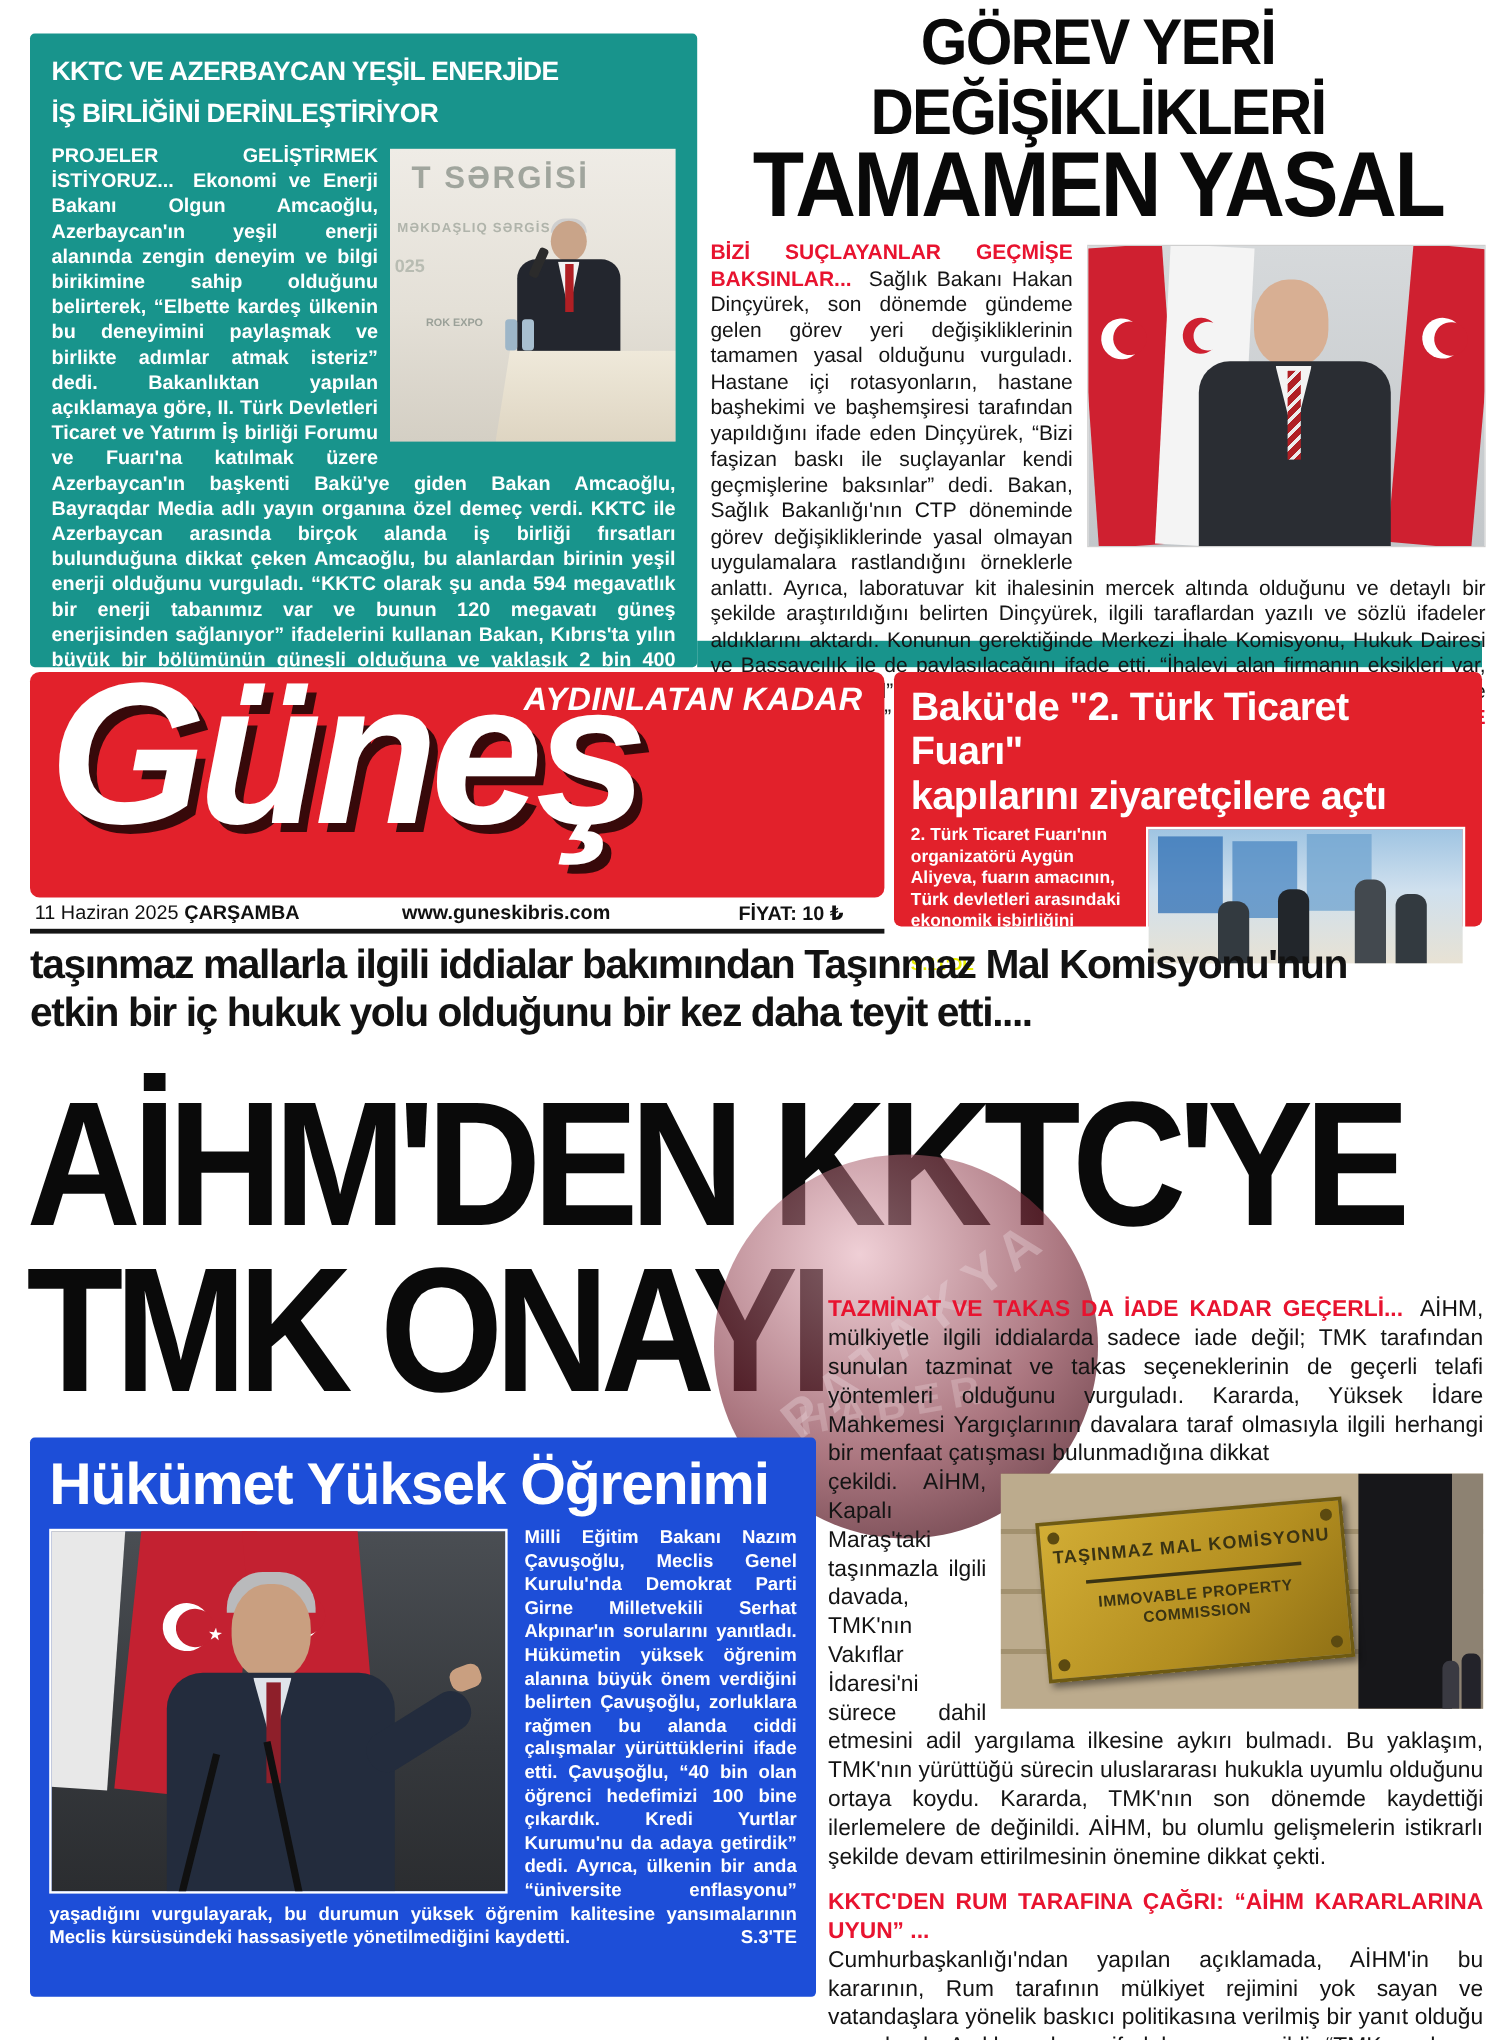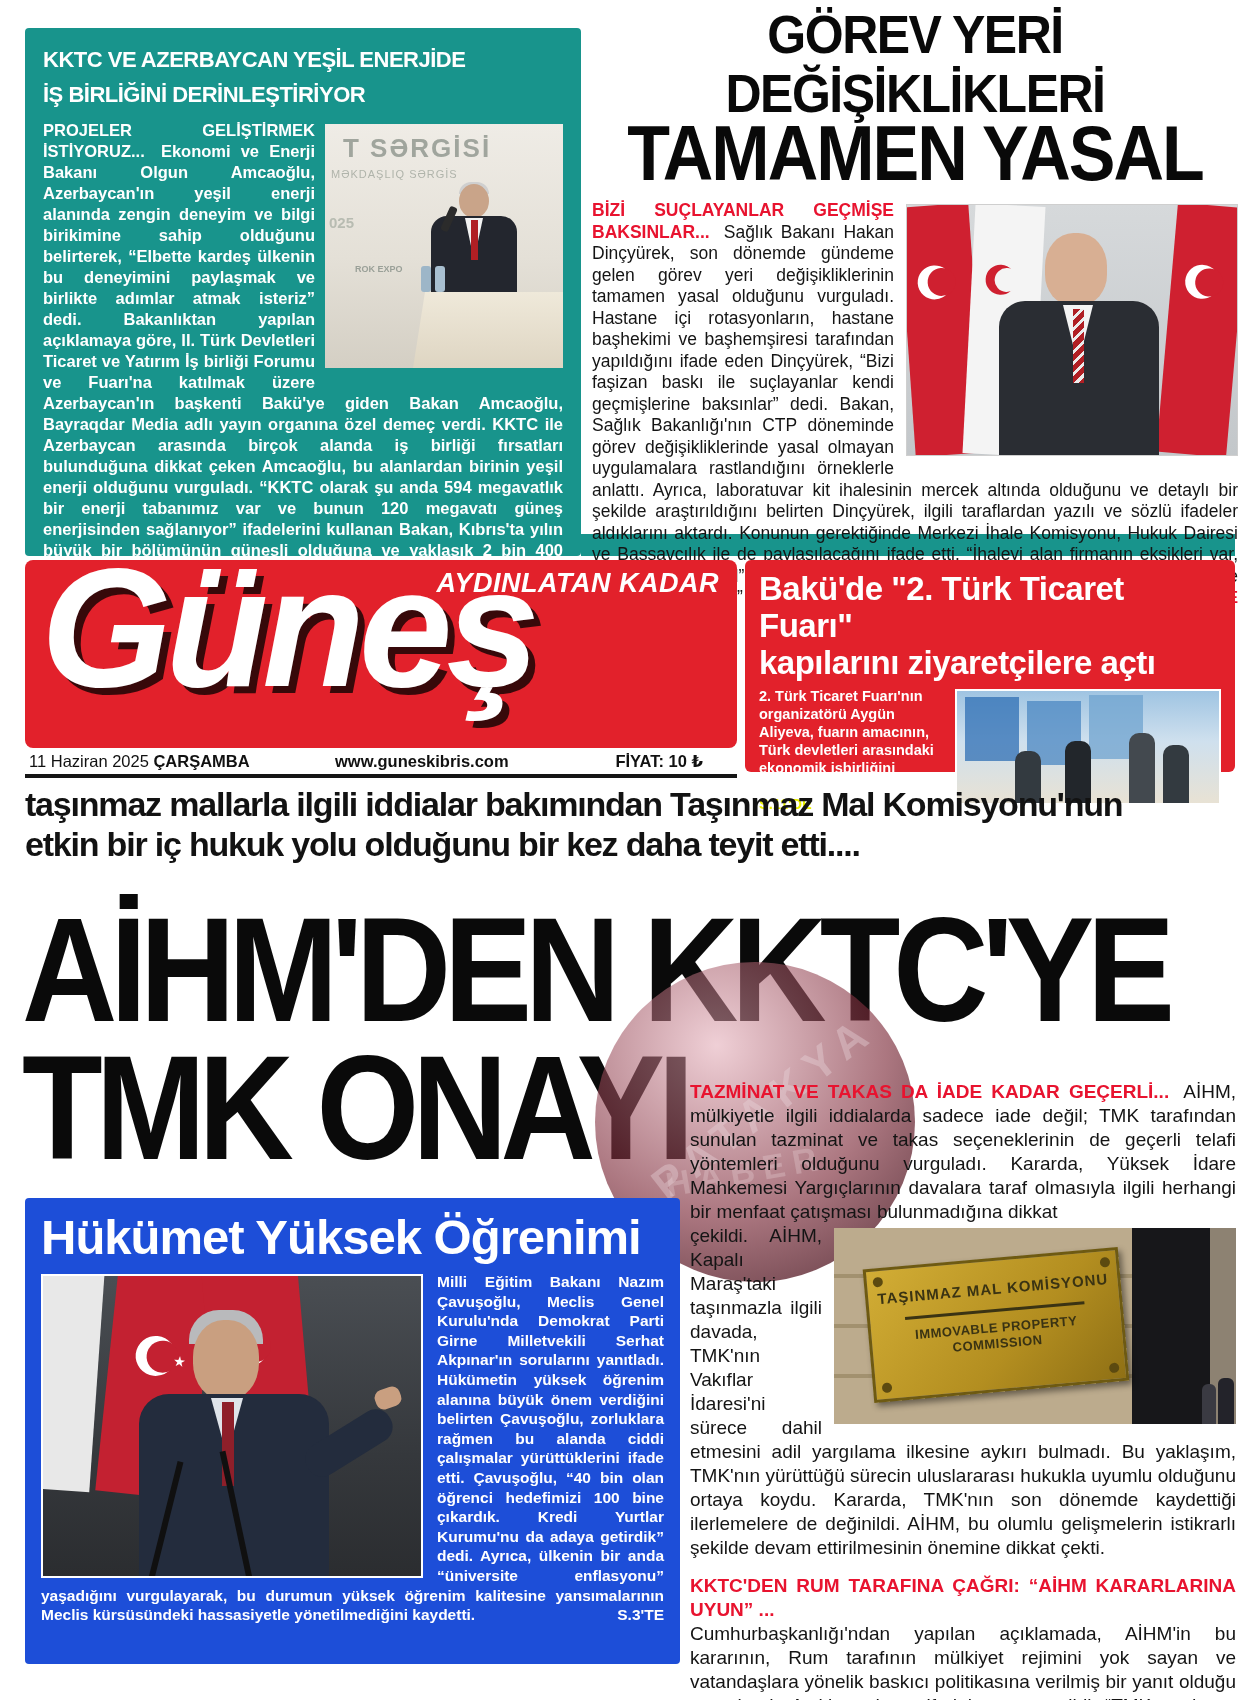--- a/index.html
+++ b/index.html
@@ -8,21 +8,21 @@
   .abs{position:absolute;}
   .just{text-align:justify;}
   
   .teal-box{left:25px;top:28px;width:556px;height:528px;background:#18948C;border-radius:4px;
             padding:14px 18px 10px 18px;box-sizing:border-box;color:#fff;}
   .teal-h{font-size:22px;line-height:35px;font-weight:bold;letter-spacing:-0.5px;color:#fff;}
   .teal-body{margin-top:8px;font-size:16.5px;line-height:21px;font-weight:bold;}
   .photo-energy{float:right;width:238px;height:244px;margin:4px 0 6px 10px;position:relative;
                 background:linear-gradient(180deg,#efece6 0%,#e4e0d7 55%,#d4cfc4 100%);overflow:hidden;}
   .pe-txt1{position:absolute;left:18px;top:14px;font-size:26px;font-weight:bold;color:#a0a59d;letter-spacing:2px;}
-  .pe-txt2{position:absolute;left:6px;top:40px;font-size:11px;font-weight:normal;color:#b0b4ab;letter-spacing:1px;}
+  .pe-txt2{position:absolute;left:6px;top:56px;font-size:11px;font-weight:bold;color:#b0b4ab;letter-spacing:1px;}
   .pe-txt3{position:absolute;left:4px;top:88px;font-size:15px;font-weight:bold;color:#b8bcb2;}
   .pe-txt4{position:absolute;left:30px;top:140px;font-size:9px;font-weight:bold;color:#9aa098;line-height:10px;}
   .pe-man{position:absolute;right:48px;top:60px;width:84px;height:130px;}
   .pe-head{position:absolute;left:28px;top:0;width:30px;height:34px;border-radius:50%;background:#c9a489;}
   .pe-hair{position:absolute;left:28px;top:-2px;width:30px;height:12px;border-radius:14px 14px 0 0;background:#cfcfcf;}
   .pe-suit{position:absolute;left:0;top:32px;width:86px;height:100px;border-radius:16px 16px 0 0;background:#23262e;}
   .pe-shirt{position:absolute;left:34px;top:34px;width:18px;height:42px;background:#f2f2f2;clip-path:polygon(0 0,100% 0,50% 100%);}
   .pe-tie{position:absolute;left:40px;top:36px;width:7px;height:40px;background:#b01f24;}
   .pe-mic{position:absolute;left:14px;top:22px;width:8px;height:26px;background:#2b2b2b;transform:rotate(24deg);border-radius:3px;}
   .pe-podium{position:absolute;right:0;bottom:0;width:150px;height:76px;background:linear-gradient(180deg,#efe9da,#ded5c2);

